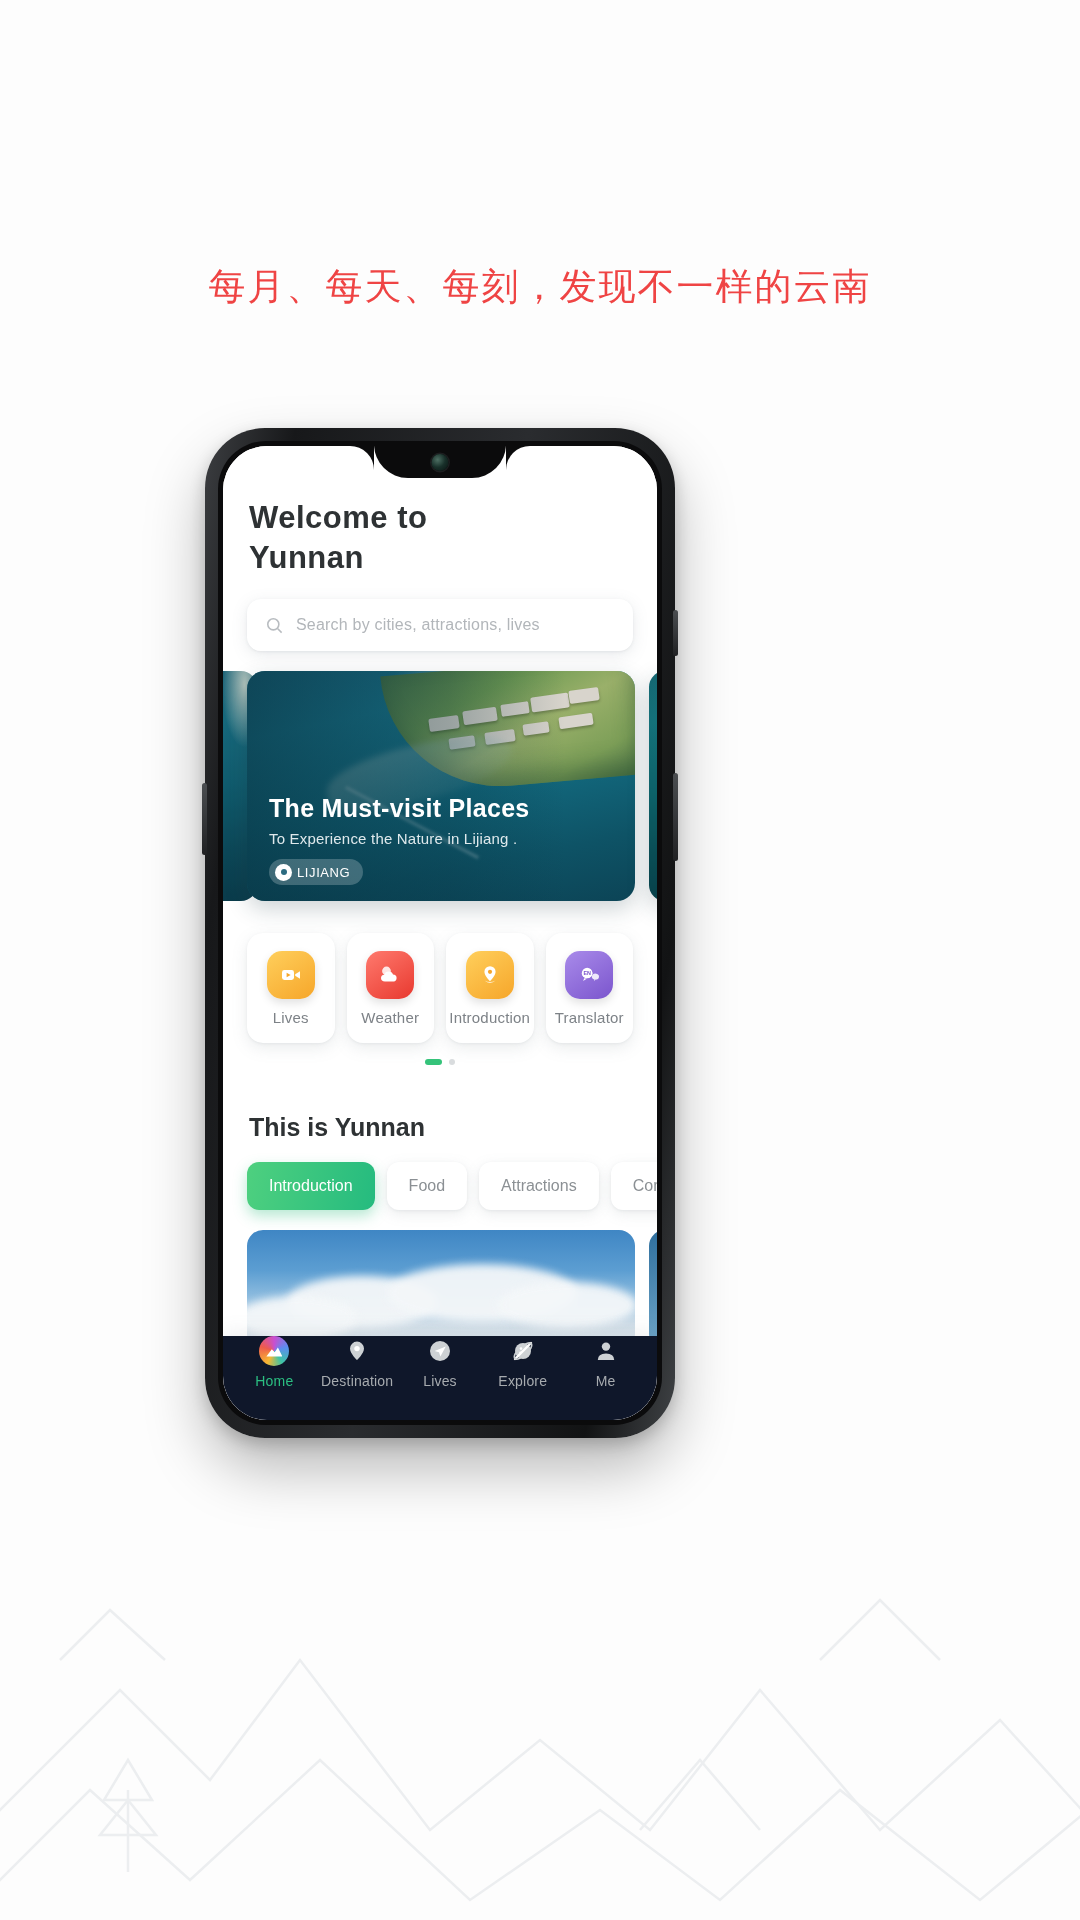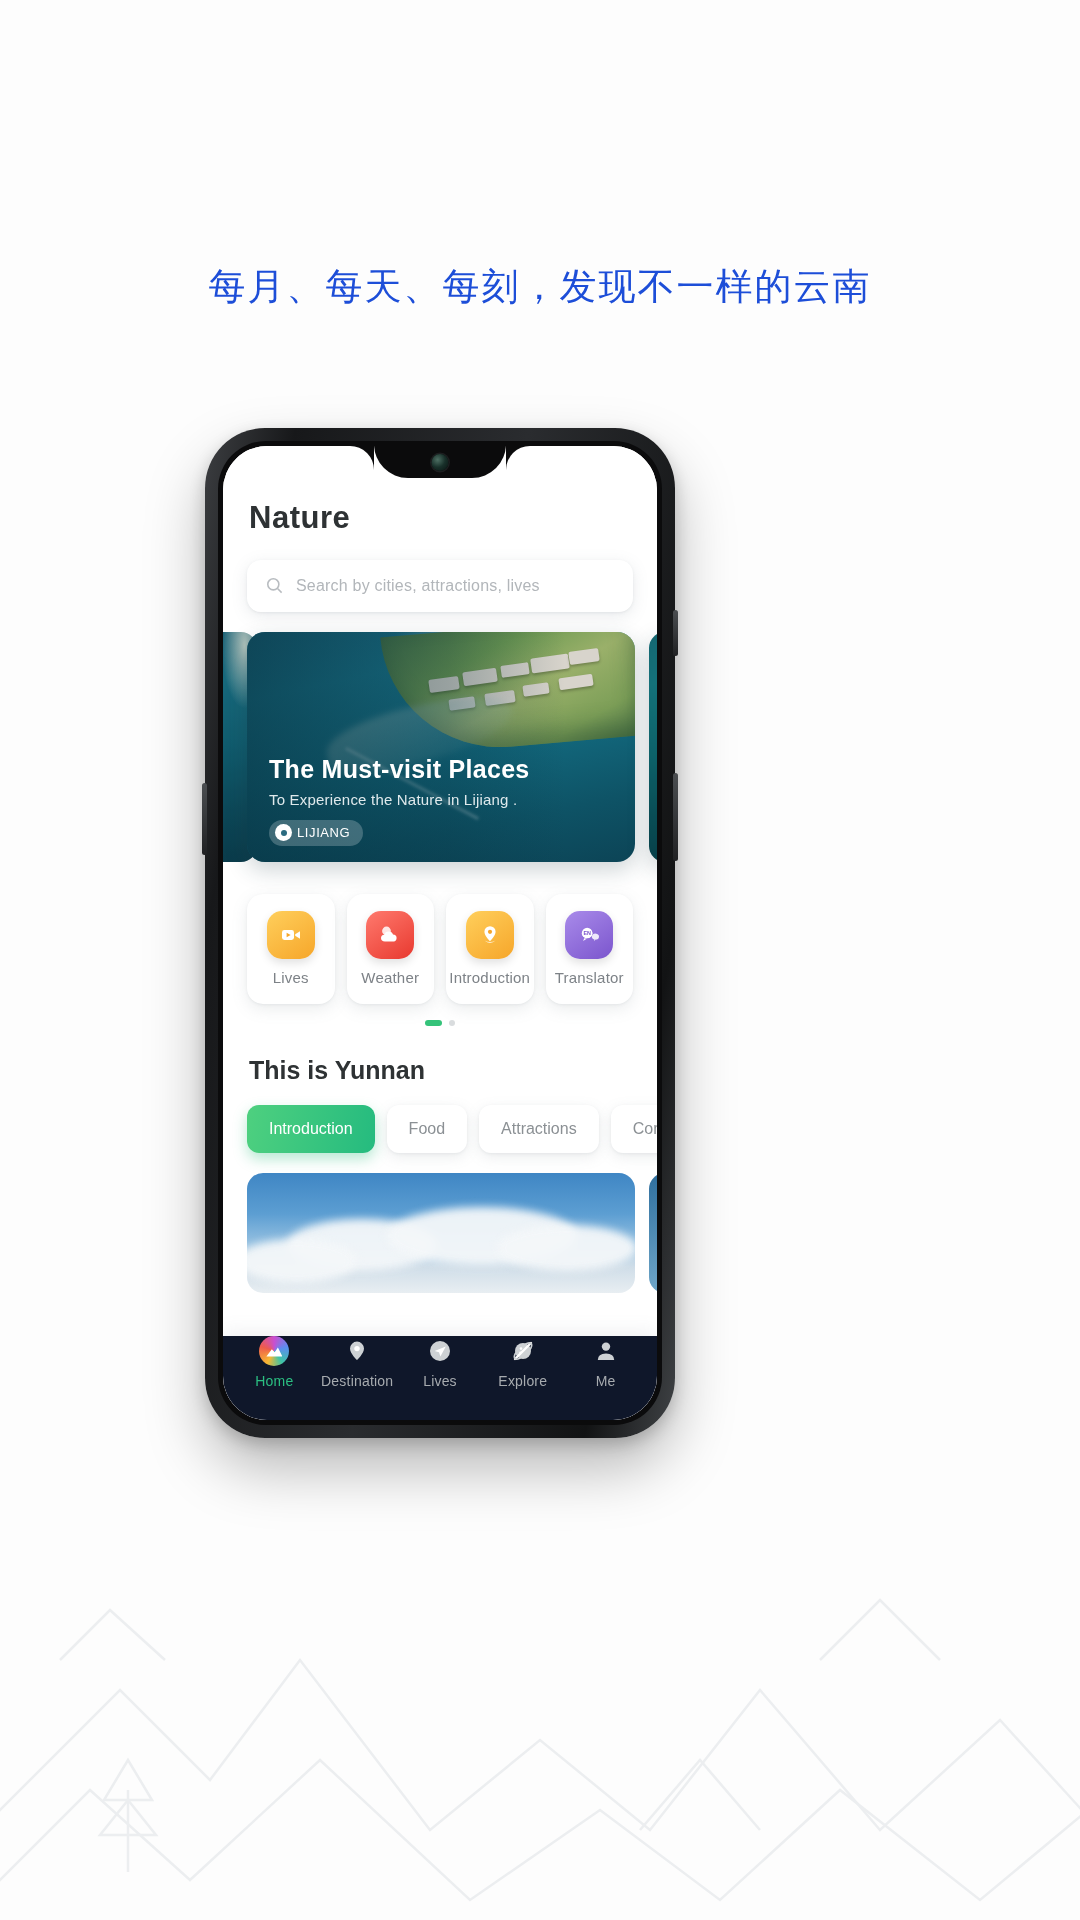--- a/index.html
+++ b/index.html
@@ -37,21 +37,21 @@
     font-size: 86px; font-weight: bold;
     letter-spacing: 10px;
     color: #2f3335;
     font-family: "DejaVu Sans", "Liberation Sans", sans-serif;
     line-height: 1.12;
     padding: 0 6px;
   }
   .subtitle {
     position: absolute; left: 0; top: 262px; width: 1080px;
     text-align: center;
-    font-size: 37px; color: #1d4ed8; letter-spacing: 2px;
+    font-size: 37px; color: #ef4444; letter-spacing: 2px;
     font-family: "DejaVu Sans", "Liberation Sans", sans-serif;
   }
 
   
   .phone {
     position: absolute; left: 205px; top: 428px;
     width: 470px; height: 1010px;
     border-radius: 60px;
     background: linear-gradient(100deg,#3c3e41 0%, #17181a 14%, #2a2c2f 50%, #121314 86%, #404346 100%);
     box-shadow: 0 30px 60px rgba(0,0,0,.28), 0 6px 16px rgba(0,0,0,.18);
@@ -213,21 +213,21 @@
     width: 48px; height: 48px; border-radius: 15px;
     display: flex; align-items: center; justify-content: center;
     box-shadow: 0 4px 10px rgba(0,0,0,.12);
   }
   .q-label { font-size: 15px; color: #7d8287; letter-spacing: .2px; white-space: nowrap; }
 
   .dots { margin-top: 16px; display: flex; justify-content: center; gap: 7px; align-items: center; }
   .dot-a { width: 17px; height: 6px; border-radius: 3px; background: #35c37a; }
   .dot-b { width: 6px; height: 6px; border-radius: 3px; background: #d9dcde; }
 
-  .sec-title { margin-top: 30px; padding: 0 26px; font-size: 25px; font-weight: bold; color: #2e3234; }
+  .sec-title { margin-top: 48px; padding: 0 26px; font-size: 25px; font-weight: bold; color: #2e3234; }
 
   .tabs { margin-top: 20px; padding-left: 24px; display: flex; gap: 12px; }
   .tab {
     flex: 0 0 auto; height: 48px; padding: 0 22px;
     border-radius: 12px; background: #ffffff;
     box-shadow: 0 4px 14px rgba(120,132,142,.15), 0 1px 3px rgba(120,132,142,.10);
     display: flex; align-items: center; justify-content: center;
     font-size: 16px; color: #8b9094; white-space: nowrap;
   }
   .tab.active {
@@ -302,21 +302,22 @@
     <div class="btn-side btn-right-1"></div>
     <div class="btn-side btn-right-2"></div>
 
     <div class="phone-inner">
       <div class="screen">
 
         <div class="app">
           <div class="app-scroll">
 
             <div class="welcome">
-              <div>Nature</div>
+              <div>Welcome  to</div>
+              <div>Yunnan</div>
             </div>
 
             <div class="search-row">
               <div class="search-box">
                 <span>
                   <svg width="19" height="19" viewBox="0 0 24 24" fill="none" stroke="#b8bcc0" stroke-width="2">
                     <circle cx="10.5" cy="10.5" r="7"></circle>
                       <line x1="15.8" y1="15.8" x2="21" y2="21"></line>
                   </svg>
                 </span>

